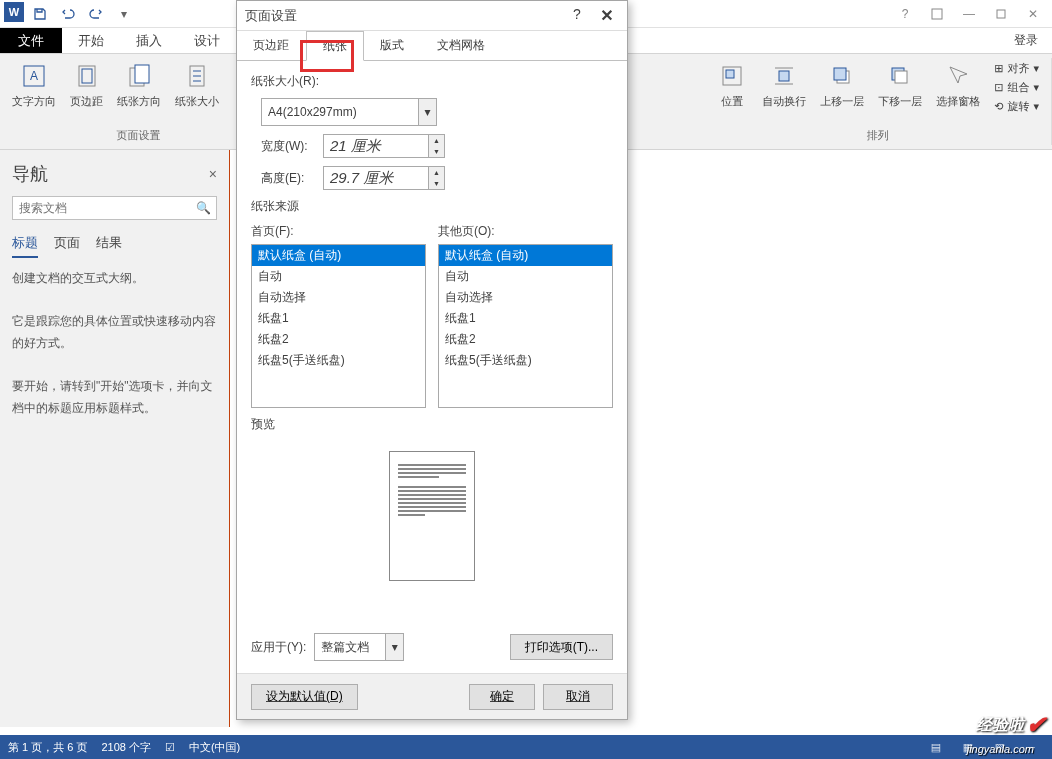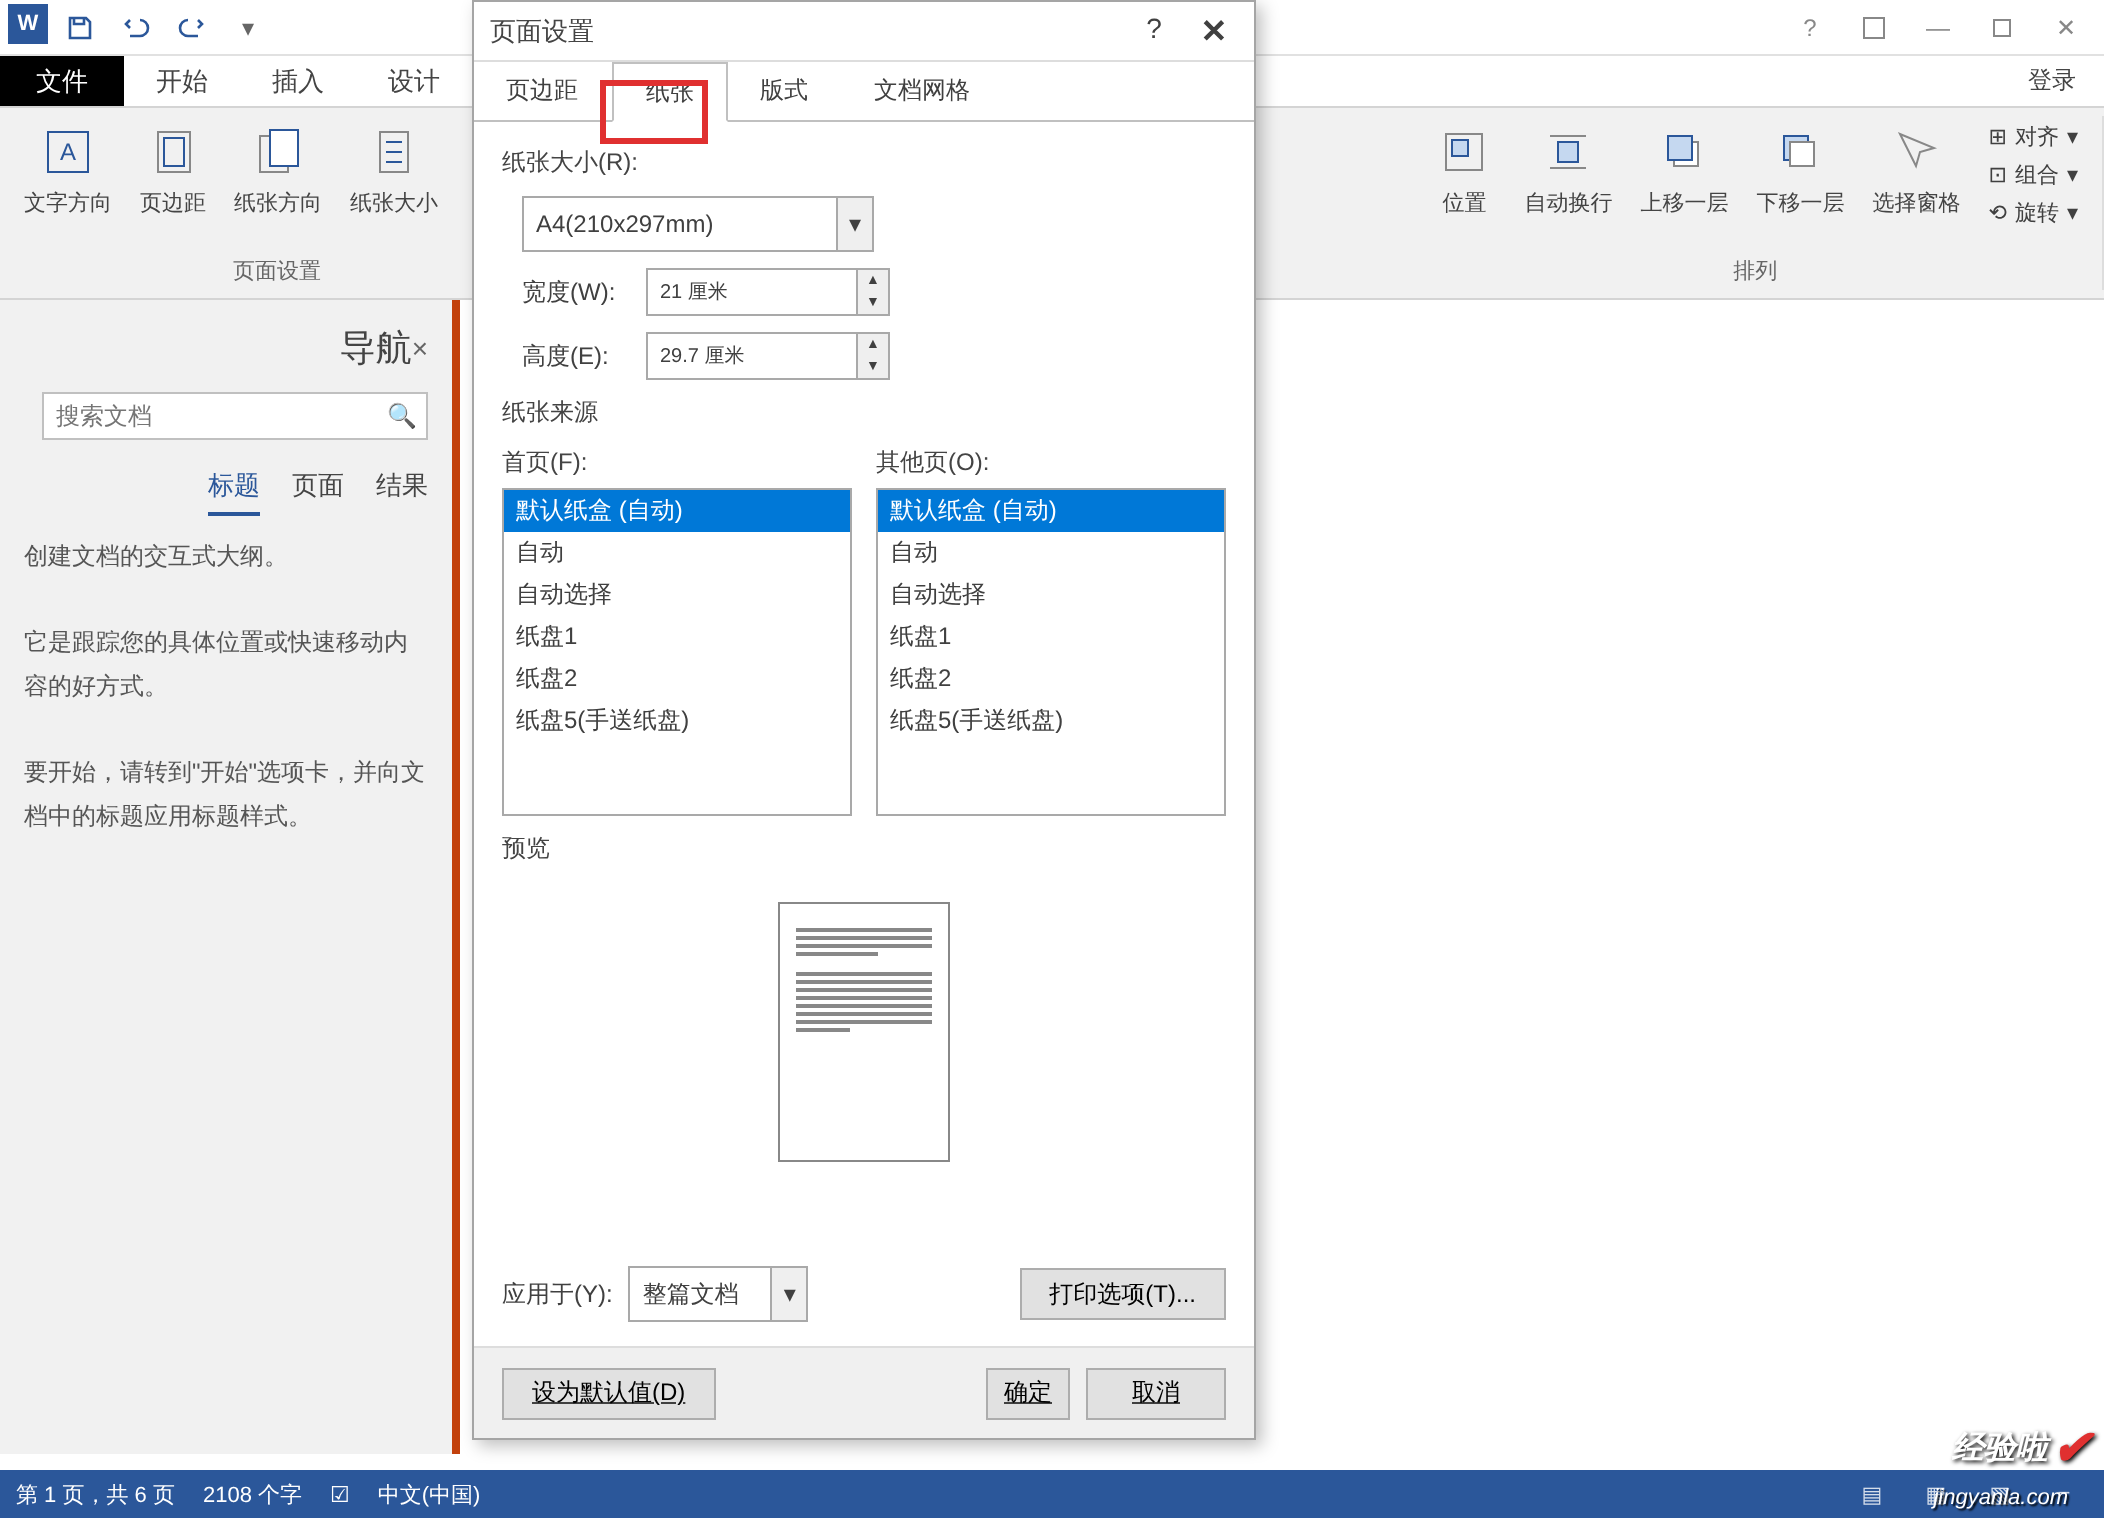--- a/index.html
+++ b/index.html
@@ -27,21 +27,21 @@
     .ribbon-item { display: flex; flex-direction: column; align-items: center; padding: 2px 6px; cursor: pointer; gap: 2px; }
     .ribbon-icon-lg { width: 32px; height: 32px; display: flex; align-items: center; justify-content: center; }
     .ribbon-label { font-size: 11px; color: #444; text-align: center; }
     .group-caption { font-size: 11px; color: #666; padding: 2px 0; }
     .ribbon-small-stack { display: flex; flex-direction: column; gap: 2px; padding: 2px 4px; }
     .ribbon-small-item { display: flex; align-items: center; gap: 4px; cursor: pointer; font-size: 11px; padding: 1px 2px; }
     .ribbon-spacer { flex: 1; }
     
     
     .workspace { height: 577px; display: flex; }
-    .nav-pane { width: 230px; background: #f1f1f1; border-right: 4px solid #c2410c; padding: 12px; display: flex; flex-direction: column; gap: 10px; align-items: flex-end; }
+    .nav-pane { width: 230px; background: #f1f1f1; border-right: 1px solid #c2410c; padding: 12px; display: flex; flex-direction: column; gap: 10px; }
     .nav-title { font-size: 18px; color: #444; }
     .nav-search { display: flex; border: 1px solid #c0c0c0; background: #fff; height: 24px; }
     .nav-search input { flex: 1; border: none; outline: none; padding: 0 6px; font-size: 12px; background: transparent; }
     .nav-search-btn { width: 24px; display: flex; align-items: center; justify-content: center; color: #2b579a; cursor: pointer; }
     .nav-tabs { display: flex; gap: 16px; font-size: 13px; }
     .nav-tab { cursor: pointer; padding: 4px 0; color: #444; }
     .nav-tab.active { color: #2b579a; border-bottom: 2px solid #2b579a; }
     .nav-body { font-size: 12px; color: #555; line-height: 1.8; }
     
     
@@ -68,21 +68,21 @@
     .red-box { position: absolute; left: 300px; top: 40px; width: 54px; height: 32px; border: 3px solid #e03030; pointer-events: none; z-index: 200; }
     
     .dlg-body { flex: 1; padding: 12px 14px; display: flex; flex-direction: column; gap: 8px; overflow: auto; }
     .section-label { font-size: 12px; color: #444; }
     .form-row { display: flex; align-items: center; gap: 8px; margin-left: 10px; }
     .form-row label { width: 54px; font-size: 12px; }
     .combo { height: 28px; border: 1px solid #a9a9a9; display: flex; align-items: center; background: #fff; flex: 1; }
     .combo-text { flex: 1; padding: 0 6px; font-size: 12px; }
     .combo-btn { width: 18px; height: 100%; border-left: 1px solid #a9a9a9; background: #efefef; display: flex; align-items: center; justify-content: center; cursor: pointer; }
     .spinner { display: flex; height: 24px; border: 1px solid #a9a9a9; background: #fff; width: 122px; }
-    .spinner-text { flex: 1; padding: 0 6px; font-size: 10px; display: flex; align-items: center; }
+    .spinner-text { flex: 1; padding: 0 6px; font-size: 15px; display: flex; align-items: center; font-style: italic; }
     .spinner-btns { width: 16px; display: flex; flex-direction: column; border-left: 1px solid #a9a9a9; }
     .spin-btn { flex: 1; background: #efefef; display: flex; align-items: center; justify-content: center; cursor: pointer; font-size: 7px; }
     
     .source-cols { display: flex; gap: 12px; }
     .source-col { flex: 1; display: flex; flex-direction: column; gap: 4px; }
     .listbox { border: 1px solid #a9a9a9; height: 164px; overflow: auto; }
     .list-item { padding: 2px 6px; font-size: 12px; cursor: pointer; }
     .list-item.selected { background: #0078d7; color: #fff; }
     
     .preview-area { display: flex; justify-content: center; padding: 10px 0; }
@@ -397,21 +397,21 @@
         <div class="combo-btn">▾</div>
       </div>
       <div style="flex:1"></div>
       <button class="dlg-btn">打印选项(T)...</button>
     </div>
   </div>
 
   <div class="dlg-footer">
     <button class="dlg-btn">设为默认值(D)</button>
     <div class="footer-right">
-      <button class="dlg-btn" style="padding:0 8px">确定</button>
+      <button class="dlg-btn" style="padding:0 20px">确定</button>
       <button class="dlg-btn" style="padding:0 22px">取消</button>
     </div>
   </div>
 </div>
 
 <div class="red-box"></div>
 
 <div class="watermark">
   <span>经验啦</span>
   <span class="checkmark">✔</span>

